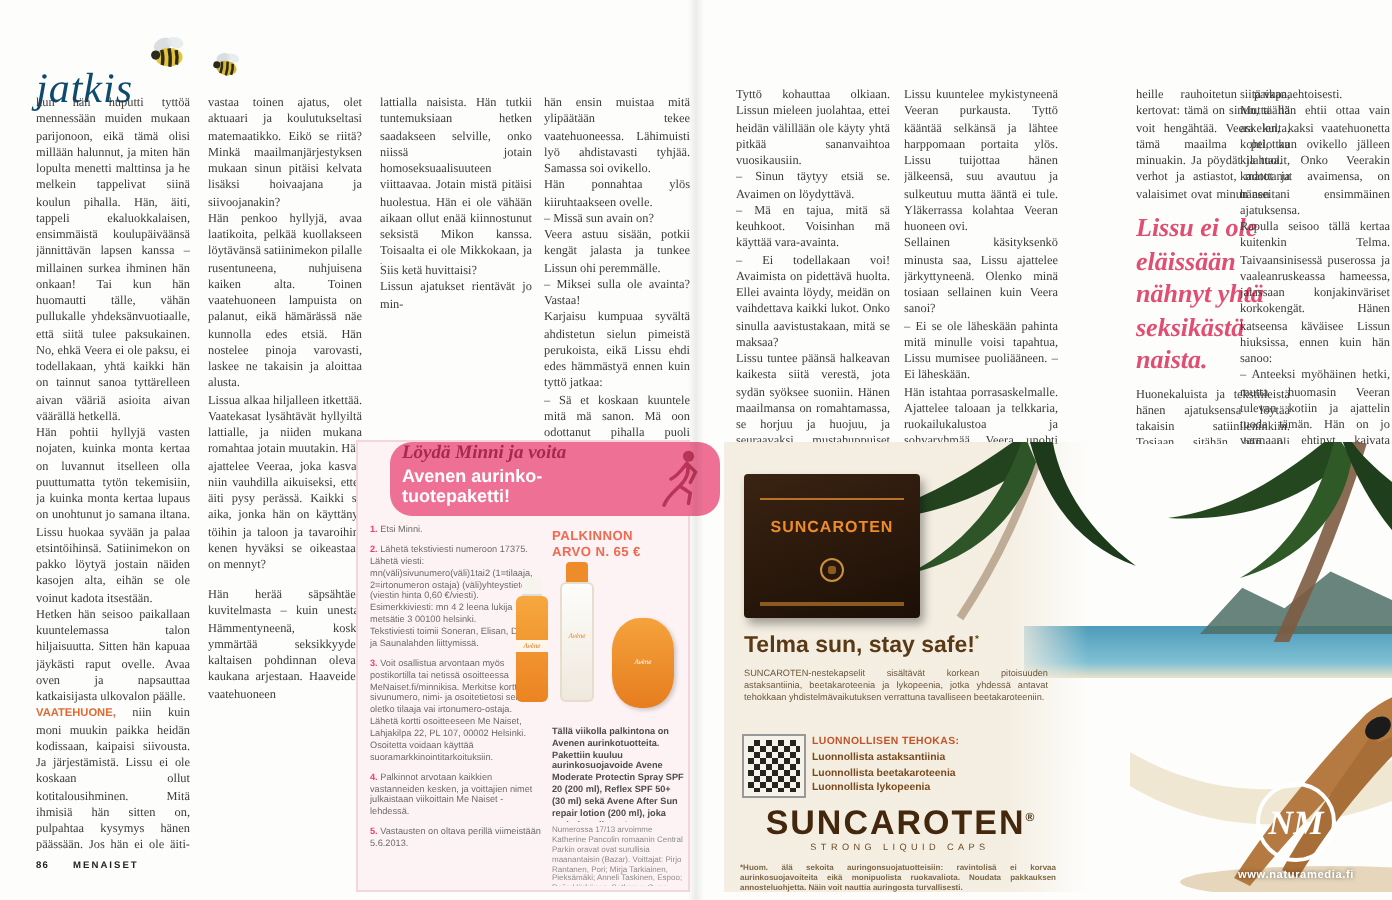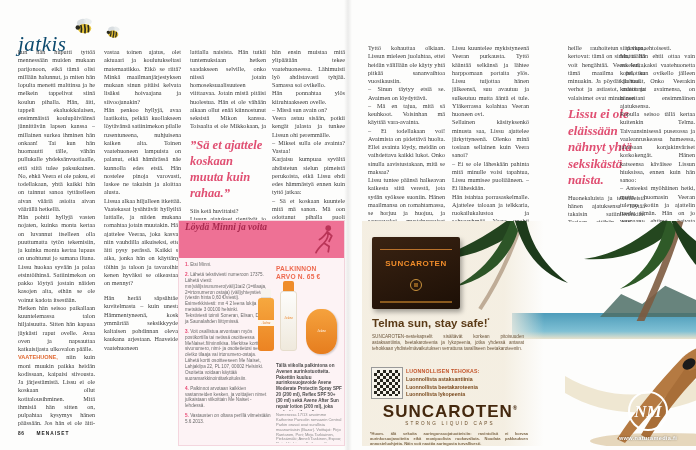--- a/index.html
+++ b/index.html
@@ -32,21 +32,21 @@
           background:linear-gradient(90deg,rgba(0,0,0,0),rgba(0,0,0,.07),rgba(0,0,0,0));}
 
   
   #footer{position:absolute;left:18px;top:431px;font-family:"Liberation Sans",sans-serif;
           font-size:4.8px;font-weight:bold;color:#222;letter-spacing:.6px;}
   #footer .mag{margin-left:12px;letter-spacing:1px;}
 
   
   #contest{position:absolute;left:178px;top:220px;width:167px;height:226px;background:#fdf3f5;
            font-family:"Liberation Sans",sans-serif;border:1px solid #f4d6de;box-sizing:border-box;}
-  #contest-header{position:absolute;left:0;top:0;width:100%;height:37px;background:#ee7195;overflow:hidden;}
+  #contest-header{position:absolute;left:16px;top:0;width:100%;height:37px;background:#ee7195;overflow:hidden;border-radius:11px;}
   .contest-title-script{position:absolute;left:6px;top:1px;font-family:"Liberation Serif",serif;
            font-style:italic;font-weight:bold;font-size:9.5px;color:#a8284e;}
   .contest-title-bold{position:absolute;left:6px;top:13px;font-size:9px;font-weight:bold;color:#fff;
            line-height:1.08;white-space:pre-line;}
   #minni{position:absolute;right:3px;top:1px;width:36px;height:35px;}
   #steps{position:absolute;left:6px;top:41px;width:86px;font-size:4.6px;line-height:1.28;color:#6a6a6a;}
   .step{margin-bottom:4px;white-space:pre-line;}
   .stepnum{color:#e8426e;font-weight:bold;}
   #prize-label{position:absolute;left:97px;top:44px;width:66px;font-size:6.6px;font-weight:bold;
            color:#ee6a50;line-height:1.15;white-space:pre-line;letter-spacing:.2px;}
@@ -139,39 +139,37 @@
 
   <div class="col" id="colL2">
     <div class="coltext h246">vastaa toinen ajatus, olet aktuaari ja koulutukseltasi matemaatikko. Eikö se riitä? Minkä maailmanjärjestyksen mukaan sinun pitäisi kelvata lisäksi hoivaajana ja siivoojanakin?
 Hän penkoo hyllyjä, avaa laatikoita, pelkää kuollakseen löytävänsä satiinimekon pilalle rusentuneena, nuhjuisena kaiken alta. Toinen vaatehuoneen lampuista on palanut, eikä hämärässä näe kunnolla edes etsiä. Hän nostelee pinoja varovasti, laskee ne takaisin ja aloittaa alusta.
 Lissua alkaa hiljalleen itkettää. Vaatekasat lysähtävät hyllyiltä lattialle, ja niiden mukana romahtaa jotain muutakin. Hän ajattelee Veeraa, joka kasvaa niin vauhdilla aikuiseksi, ettei äiti pysy perässä. Kaikki se aika, jonka hän on käyttänyt töihin ja taloon ja tavaroihin, kenen hyväksi se oikeastaan on mennyt?</div>
     <div class="coltext">Hän herää säpsähtäen kuvitelmasta – kuin unesta. Hämmentyneenä, koska ymmärtää seksikkyyden kaltaisen pohdinnan olevan kaukana arjestaan. Haaveiden vaatehuoneen</div>
   </div>
 
   <div class="col" id="colL3">
     <div class="coltext h84">lattialla naisista. Hän tutkii tuntemuksiaan hetken saadakseen selville, onko niissä jotain homoseksuaalisuuteen viittaavaa. Jotain mistä pitäisi huolestua. Hän ei ole vähään aikaan ollut enää kiinnostunut seksistä Mikon kanssa. Toisaalta ei ole Mikkokaan, ja hän on pitänyt omaa haluttomuuttaan ennemminkin heijastumana miehen haluttomuudesta.</div>
-    <div class="pullquote">”Sä et ajattele
-koskaan
-muuta kuin
-rahaa.”</div>
     <div class="coltext">Siis ketä huvittaisi?
 Lissun ajatukset rientävät jo min-</div>
   </div>
 
   <div class="col" id="colL4"><span>hän ensin muistaa mitä ylipäätään tekee vaatehuoneessa. Lähimuisti lyö ahdistavasti tyhjää. Samassa soi ovikello.
 Hän ponnahtaa ylös kiiruhtaakseen ovelle.
 – Missä sun avain on?
 Veera astuu sisään, potkii kengät jalasta ja tunkee Lissun ohi peremmälle.
 – Miksei sulla ole avainta? Vastaa!
 Karjaisu kumpuaa syvältä ahdistetun sielun pimeistä perukoista, eikä Lissu ehdi edes hämmästyä ennen kuin tyttö jatkaa:
 – Sä et koskaan kuuntele mitä mä sanon. Mä oon odottanut pihalla puoli tuntia!</span></div>
 
   <div id="contest">
     <div id="contest-header">
       <div class="contest-title-script">Löydä Minni ja voita</div>
+      <div class="contest-title-bold">Avenen aurinko-
+tuotepaketti!</div>
       <svg id="minni" viewBox="0 0 40 40">
         <circle cx="26" cy="7" r="3.2" fill="#b93457"></circle>
         <path d="M25 11 C22 15 20 18 16 20 M25 11 C27 16 25 20 21 24 C18 27 14 30 12 35 M25 11 L30 16 L27 22 M21 24 L27 28 L26 34" stroke="#b93457" stroke-width="2" fill="none" stroke-linecap="round"></path>
       </svg>
     </div>
     <div id="steps">
       <div class="step"><span class="stepnum">1.</span> <span>Etsi Minni.</span></div>
       <div class="step"><span class="stepnum">2.</span> <span>Lähetä tekstiviesti numeroon 17375.
 Lähetä viesti:
 mn(väli)sivunumero(väli)1tai2 (1=tilaaja, 2=irtonumeron ostaja) (väli)yhteystietosi (viestin hinta 0,60 €/viesti).

